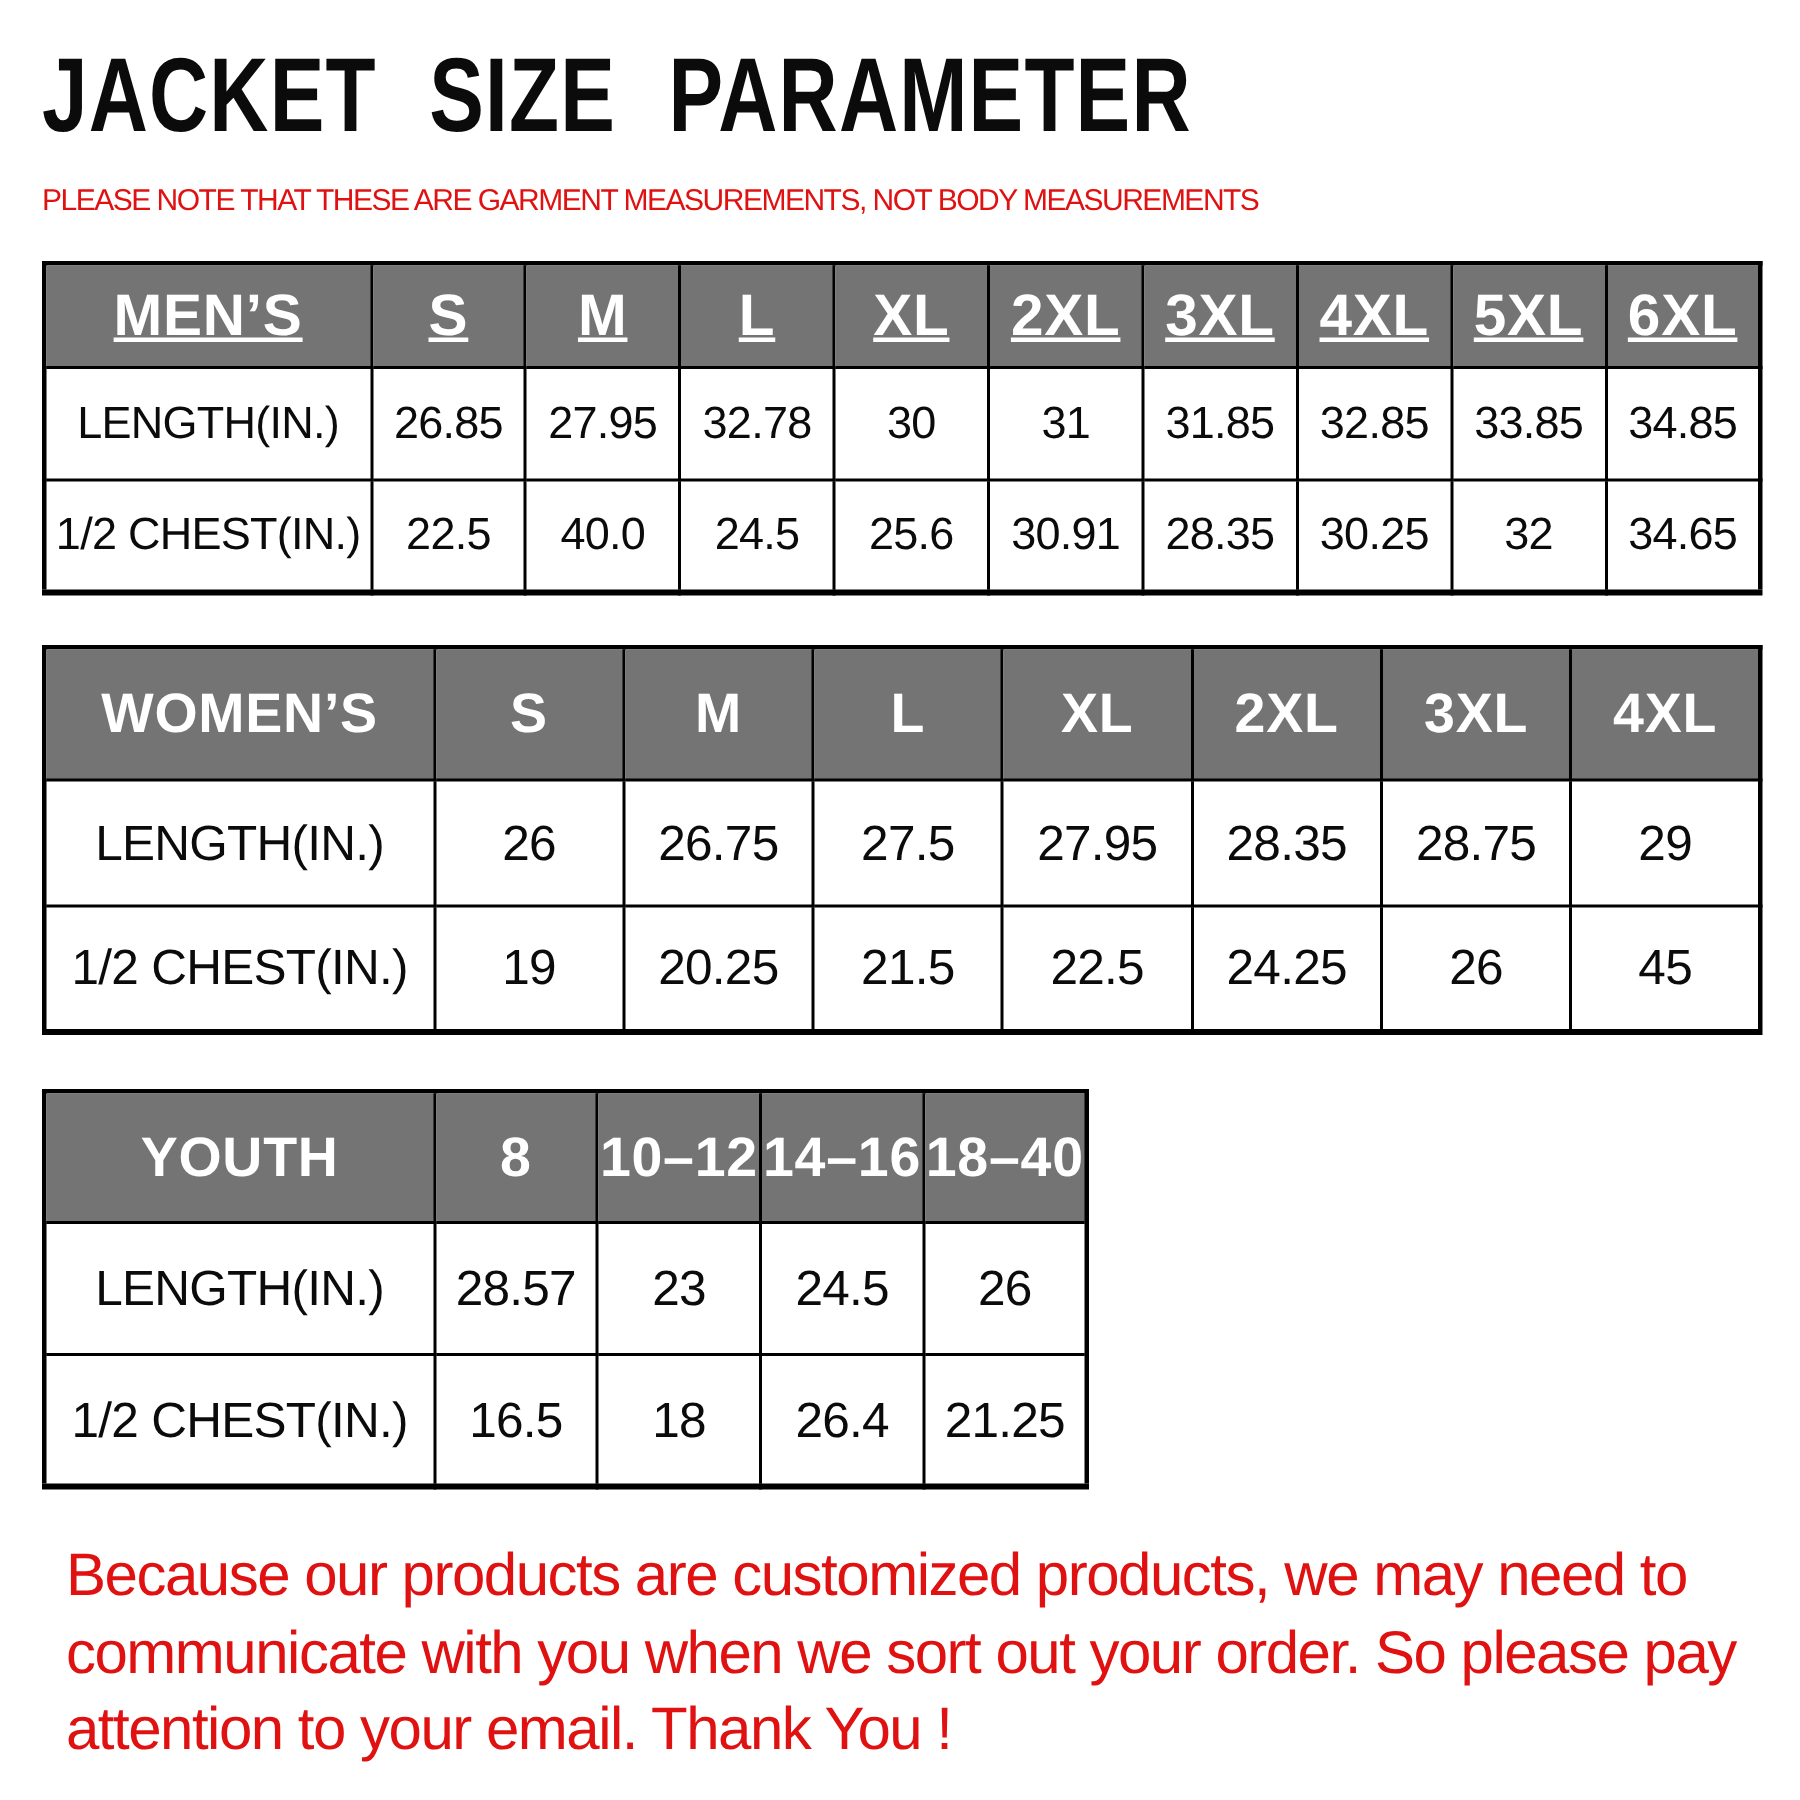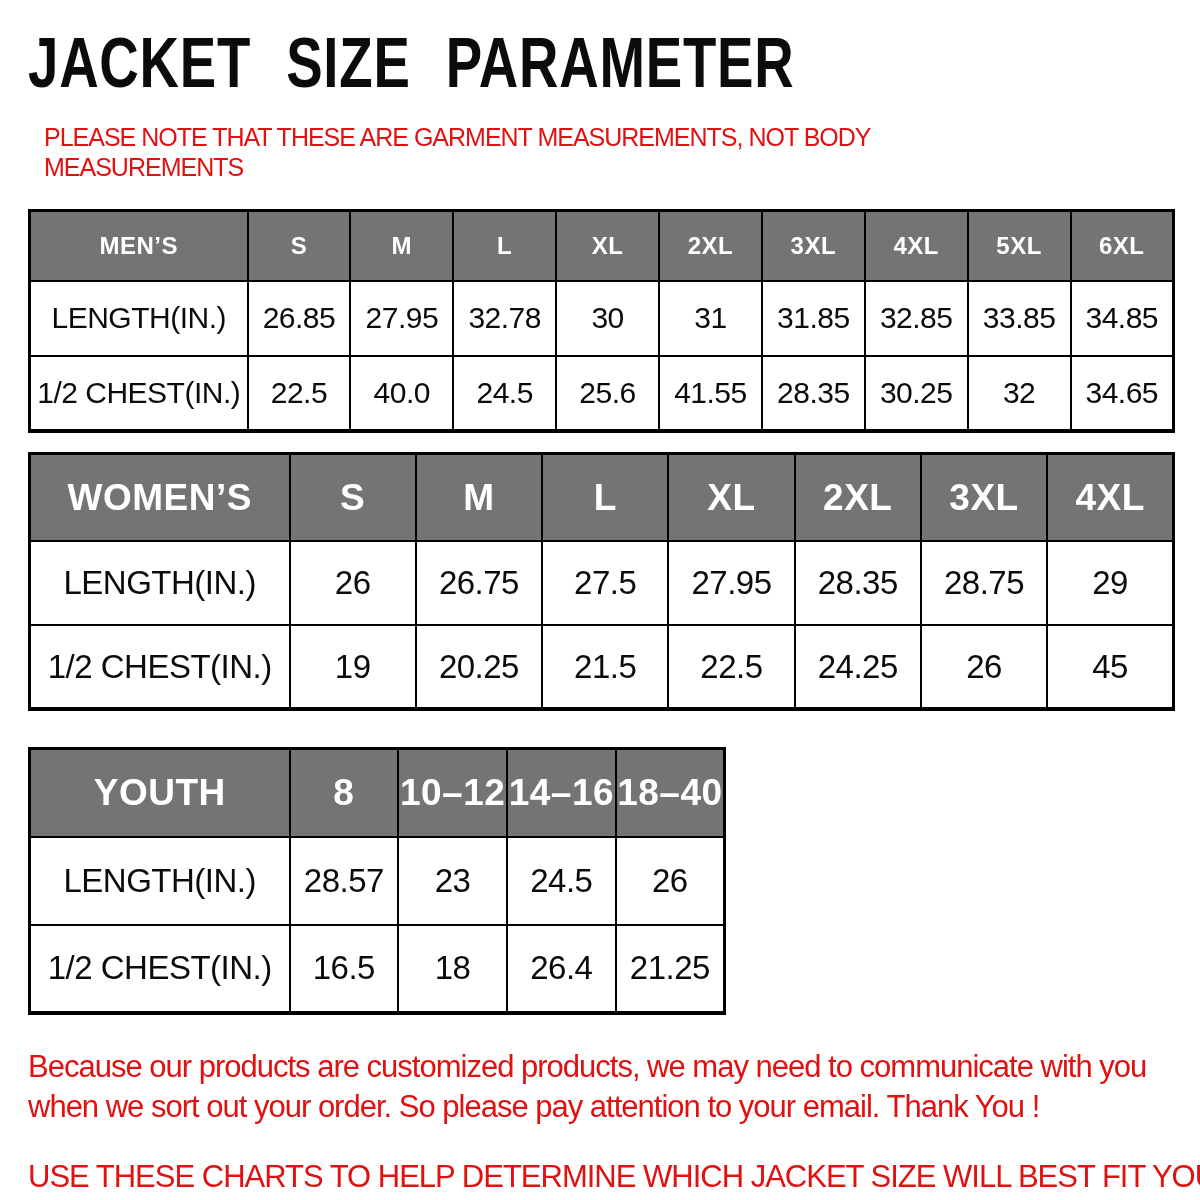--- a/index.html
+++ b/index.html
@@ -18,24 +18,24 @@
 
   .title{
     margin:12px 0 0 0;
     font-size:70px; line-height:1.02;
     font-weight:900; letter-spacing:1px; word-spacing:0.35em;
     white-space:nowrap;
     transform:scaleX(0.78); transform-origin:left center;
   }
 
   .note{
-    margin:24px 0 0 16px;
+    margin:24px 0 0 0;
     max-width:965px;
     color:var(--red);
-    font-size:25px; line-height:1.18;
+    font-size:20px; line-height:1.18;
     letter-spacing:-1px; font-weight:400;
   }
 
   table.size-table{
     border-collapse:collapse; table-layout:fixed;
     border:3px solid #000; border-bottom-width:4px;
     background:#fff;
   }
   table.size-table th, table.size-table td{
     border:2px solid #000; padding:0;
@@ -44,42 +44,42 @@
   }
   table.size-table thead th{
     background:var(--gray); color:#fff; font-weight:700;
   }
   table.size-table tbody td{ font-weight:400; letter-spacing:-0.5px; }
   table.size-table tbody td.row-label{ letter-spacing:-0.5px; }
 
   .t-men{ width:1147px; margin-top:27px; }
   .t-men thead tr{ height:70px; }
   .t-men tbody tr{ height:75px; }
-  .t-men thead th{ font-size:24px; letter-spacing:0.5px; }
+  .t-men thead th{ font-size:39px; letter-spacing:0.5px;text-decoration:underline; }
   .t-men tbody td{ font-size:30px; }
   .t-men th:first-child, .t-men td:first-child{ width:218px; }
 
-  .t-women{ width:1147px; margin-top:19px; }
+  .t-women{ width:1147px; margin-top:33px; }
   .t-women thead tr{ height:88px; }
   .t-women tbody tr{ height:84px; }
   .t-women thead th{ font-size:37px; letter-spacing:0.5px; }
   .t-women tbody td{ font-size:33px; }
   .t-women th:first-child, .t-women td:first-child{ width:260px; }
 
   .t-youth{ width:698px; margin-top:36px; }
   .t-youth thead tr{ height:88px; }
   .t-youth tbody tr{ height:88px; }
   .t-youth thead th{ font-size:37px; letter-spacing:0.5px; }
   .t-youth tbody td{ font-size:33px; }
   .t-youth th:first-child, .t-youth td:first-child{ width:260px; }
 
   .footer-para{
-    margin:32px 0 0 0; width:1152px;
+    margin:32px 0 0 16px; width:1152px;
     color:var(--red);
-    font-size:31px; line-height:1.28; letter-spacing:-1px;
+    font-size:40px; line-height:1.28; letter-spacing:-1px;
   }
   .footer-advice{
     margin:32px 0 0 0; width:1152px;
     color:var(--red);
     font-size:31px; line-height:1.2; letter-spacing:-1px;
     white-space:nowrap;
   }
 </style>
 </head>
 <body>
@@ -117,21 +117,21 @@
           <td>32.85</td>
           <td>33.85</td>
           <td>34.85</td>
         </tr>
         <tr>
           <td class="row-label">1/2 CHEST(IN.)</td>
           <td>22.5</td>
           <td>40.0</td>
           <td>24.5</td>
           <td>25.6</td>
-          <td>41.55</td>
+          <td>30.91</td>
           <td>28.35</td>
           <td>30.25</td>
           <td>32</td>
           <td>34.65</td>
         </tr>
       </tbody>
     </table>
 
   <table class="size-table t-women">
       <thead>

